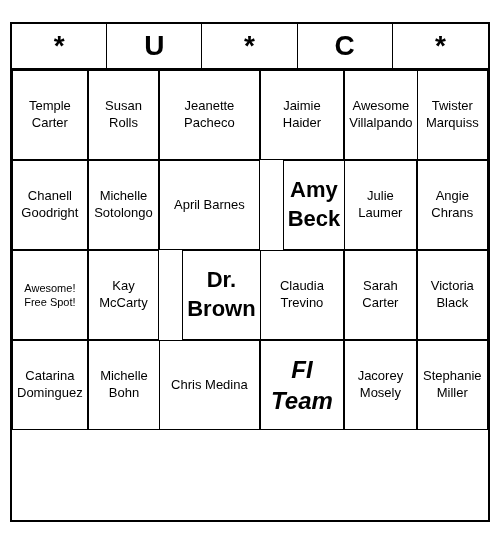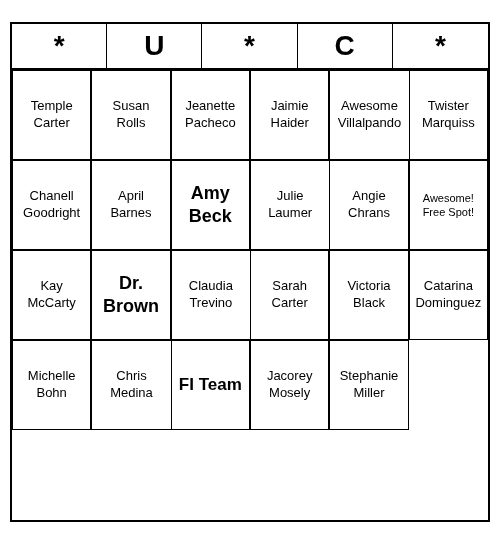--- a/index.html
+++ b/index.html
@@ -62,27 +62,29 @@
     .bingo-cell:nth-child(5n) {
       border-right: none;
     }
 
     .bingo-cell.free-spot {
       font-size: 11px;
       font-weight: normal;
     }
 
     .bingo-cell.large-text {
-      font-size: 18px;
+      font-size: 22px;
       font-weight: bold;
+      margin-left: 23px;
     }
 
     .bingo-cell.fl-team {
-      font-size: 17px;
+      font-size: 24px;
       font-weight: bold;
+      font-style: italic;
     }
   </style>
 </head>
 <body>
 
 <div class="bingo-card">
   <div class="bingo-header">
   <div class="header-cell">*</div>
       <div class="header-cell">U</div>
       <div class="header-cell">*</div>
@@ -90,20 +92,21 @@
       <div class="header-cell">*</div>
     </div>
   <div class="bingo-grid">
   <div class="bingo-cell">Temple Carter</div>
       <div class="bingo-cell">Susan Rolls</div>
       <div class="bingo-cell">Jeanette Pacheco</div>
       <div class="bingo-cell">Jaimie Haider</div>
       <div class="bingo-cell">Awesome Villalpando</div>
       <div class="bingo-cell">Twister Marquiss</div>
       <div class="bingo-cell">Chanell Goodright</div>
+      <div class="bingo-cell">Michelle Sotolongo</div>
       <div class="bingo-cell">April Barnes</div>
       <div class="bingo-cell large-text">Amy Beck</div>
       <div class="bingo-cell">Julie Laumer</div>
       <div class="bingo-cell">Angie Chrans</div>
       <div class="bingo-cell free-spot">Awesome! Free Spot!</div>
       <div class="bingo-cell">Kay McCarty</div>
       <div class="bingo-cell large-text">Dr. Brown</div>
       <div class="bingo-cell">Claudia Trevino</div>
       <div class="bingo-cell">Sarah Carter</div>
       <div class="bingo-cell">Victoria Black</div>

